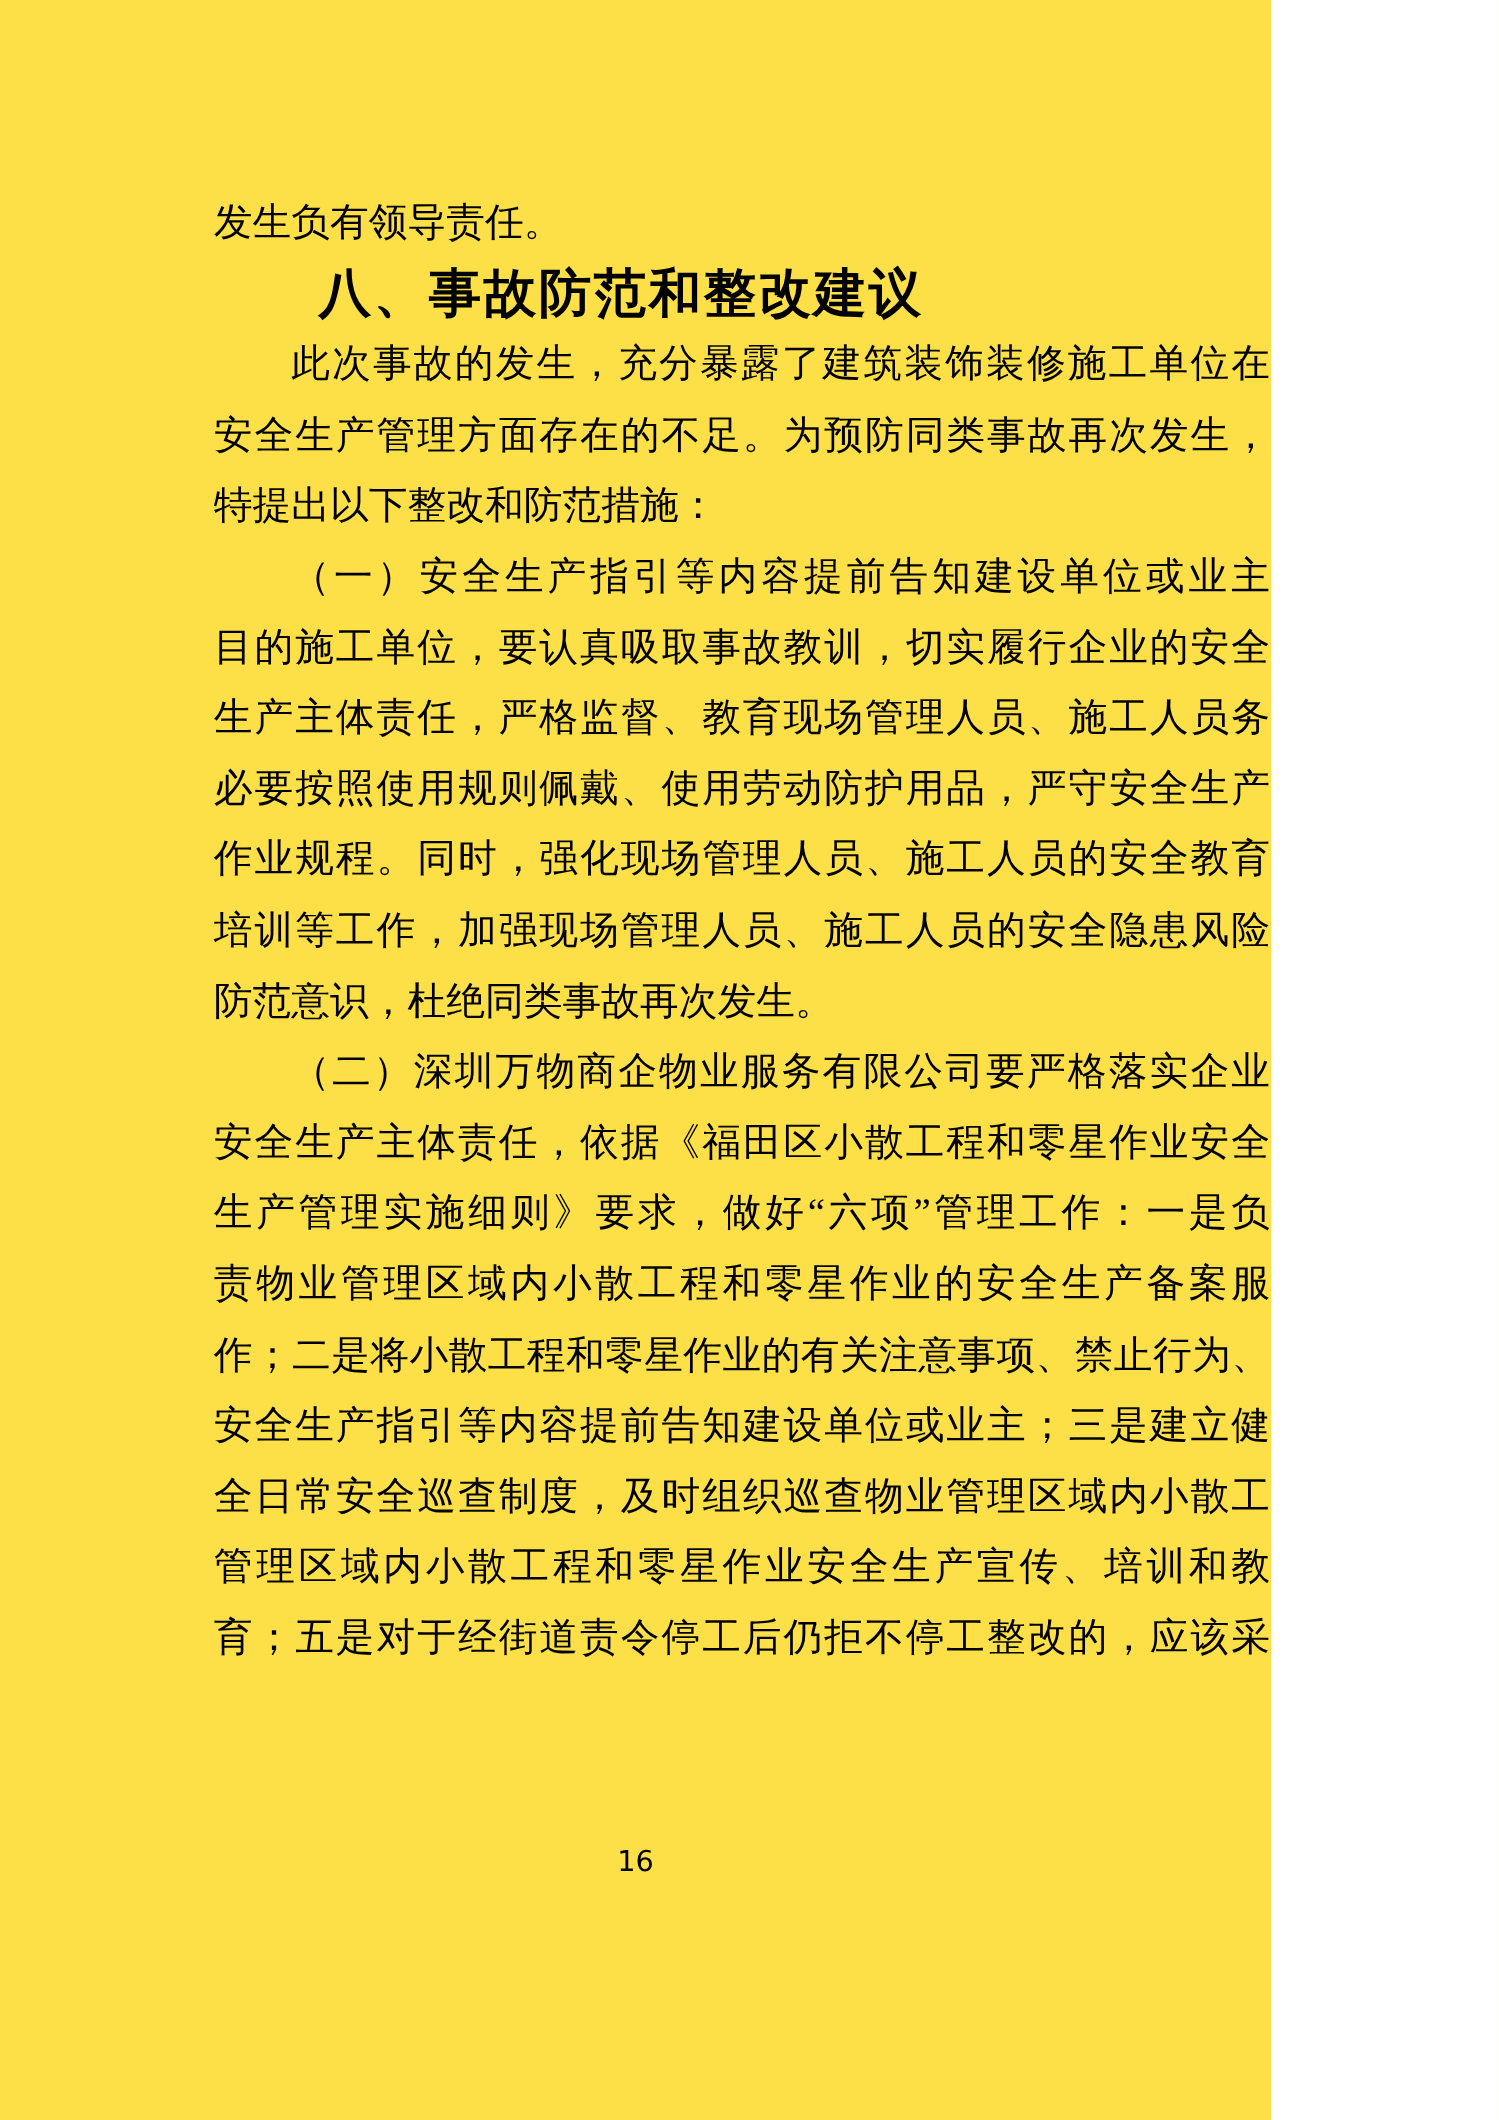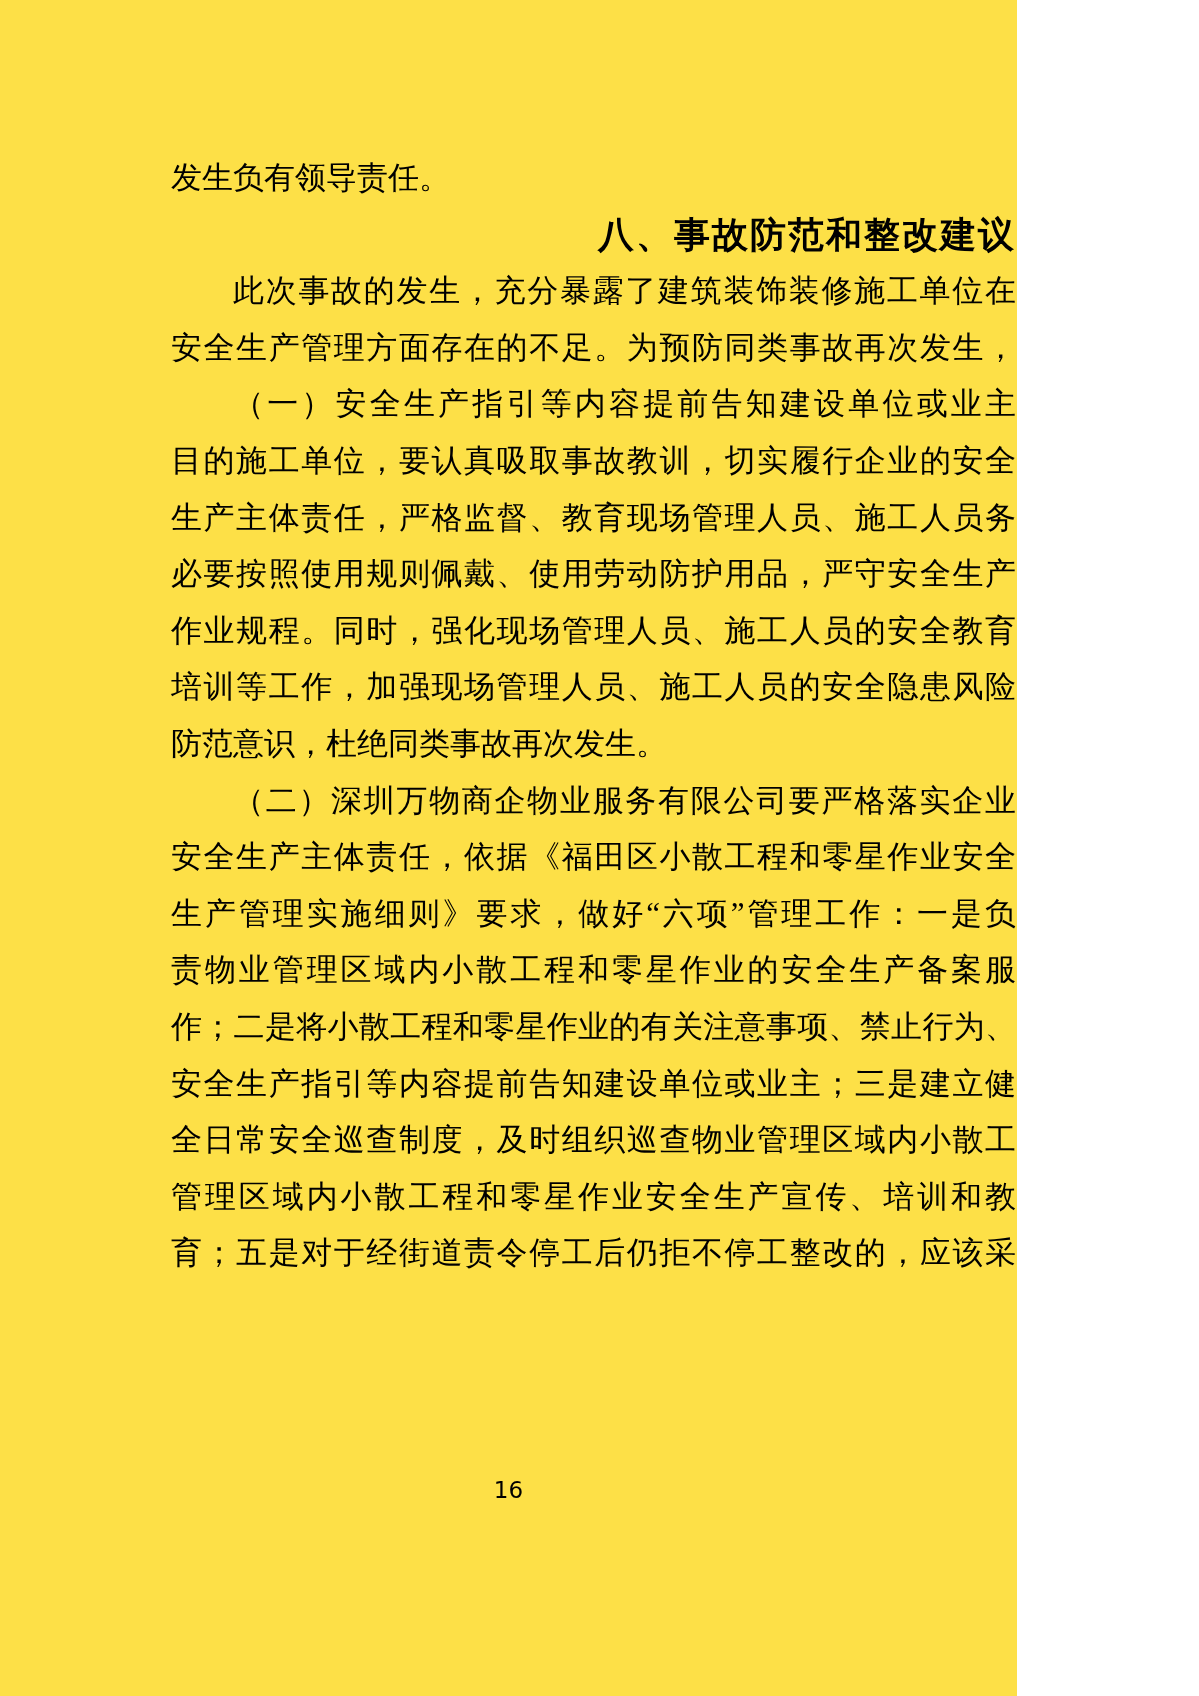--- a/index.html
+++ b/index.html
@@ -35,23 +35,23 @@
   .line.short {
     text-align: left;
     text-align-last: auto;
   }
   .line.ind {
     text-indent: 2em;
   }
   .line.heading {
     font-family: "Liberation Sans", "DejaVu Sans", sans-serif;
     font-weight: 700;
-    font-size: 36px;
+    font-size: 42px;
     letter-spacing: 2px;
-    text-align: right;
+    text-align: left;
     text-align-last: auto;
   }
   .page-number {
     position: absolute;
     left: 0;
     top: 1475px;
     width: 100%;
     text-align: center;
     font-family: "DejaVu Sans", "Liberation Sans", sans-serif;
     font-size: 23px;
@@ -61,20 +61,21 @@
 </style>
 </head>
 <body>
 
 <div class="page">
   <div class="content">
     <div class="line short">发生负有领导责任。</div>
     <div class="line heading ind">八、事故防范和整改建议</div>
     <div class="line ind">此次事故的发生，充分暴露了建筑装饰装修施工单位在</div>
     <div class="line">安全生产管理方面存在的不足。为预防同类事故再次发生，</div>
+    <div class="line short">特提出以下整改和防范措施：</div>
     <div class="line ind">（一）安全生产指引等内容提前告知建设单位或业主</div>
     <div class="line">目的施工单位，要认真吸取事故教训，切实履行企业的安全</div>
     <div class="line">生产主体责任，严格监督、教育现场管理人员、施工人员务</div>
     <div class="line">必要按照使用规则佩戴、使用劳动防护用品，严守安全生产</div>
     <div class="line">作业规程。同时，强化现场管理人员、施工人员的安全教育</div>
     <div class="line">培训等工作，加强现场管理人员、施工人员的安全隐患风险</div>
     <div class="line short">防范意识，杜绝同类事故再次发生。</div>
     <div class="line ind">（二）深圳万物商企物业服务有限公司要严格落实企业</div>
     <div class="line">安全生产主体责任，依据《福田区小散工程和零星作业安全</div>
     <div class="line">生产管理实施细则》要求，做好“六项”管理工作：一是负</div>

